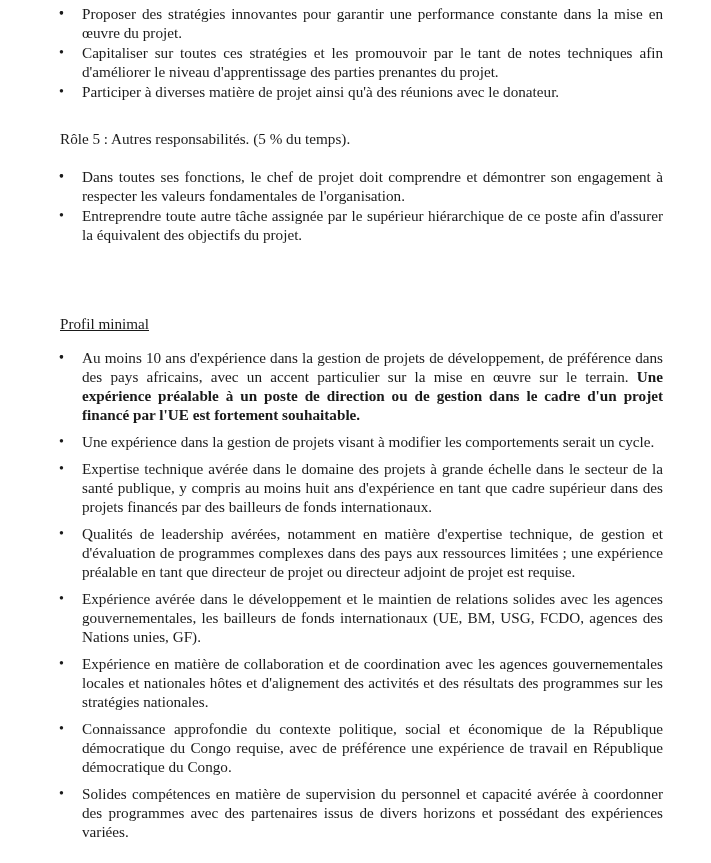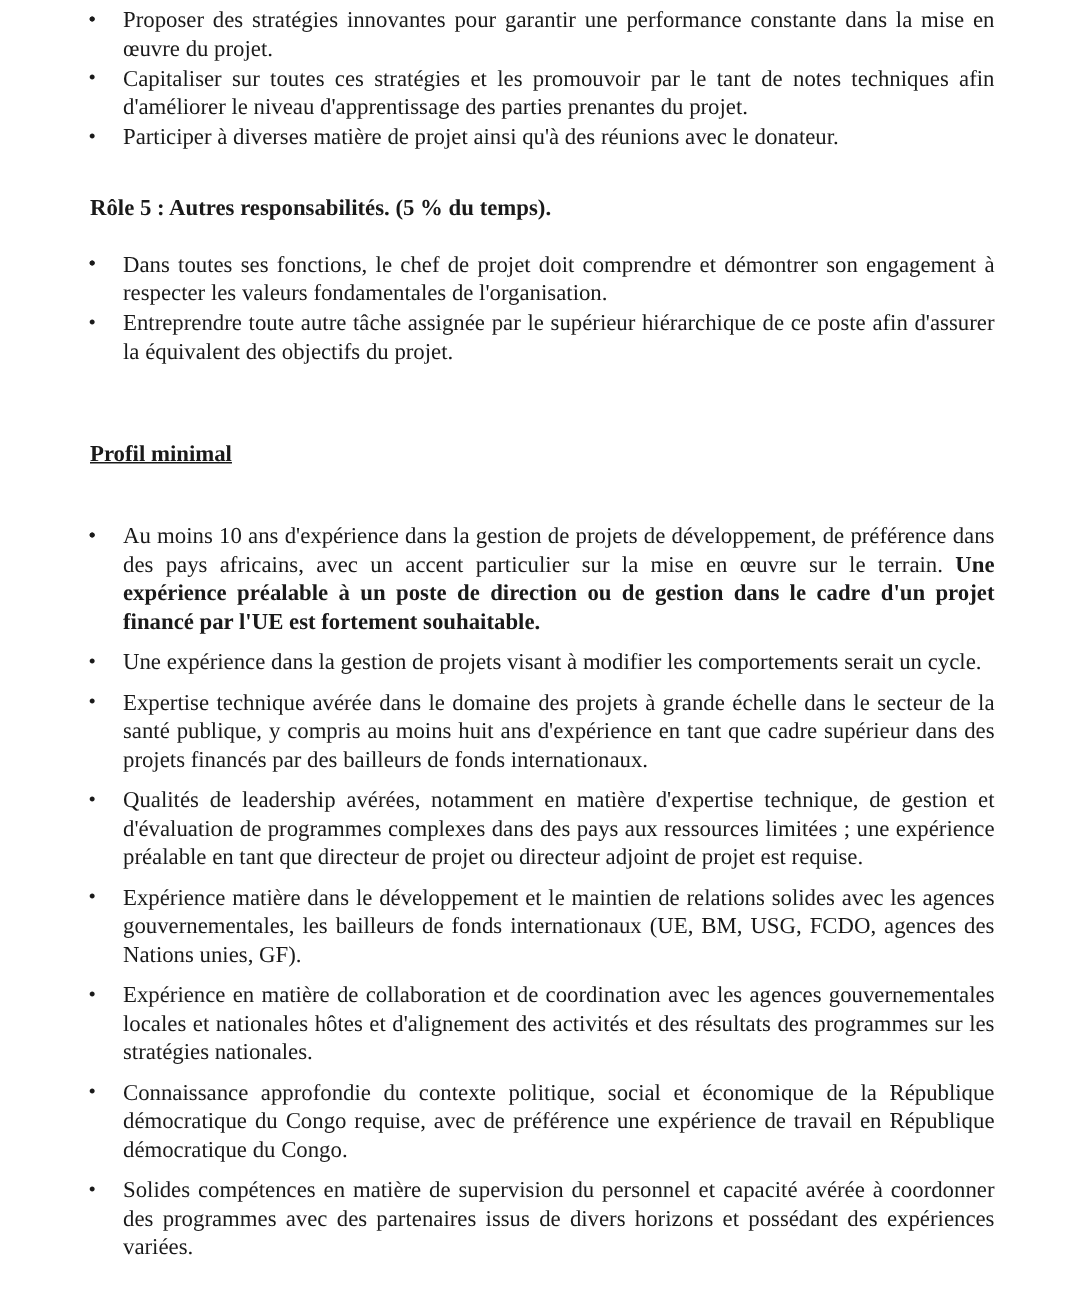--- a/index.html
+++ b/index.html
@@ -39,24 +39,24 @@
       left: 59px;
       top: 0;
       font-size: 14px;
       line-height: 19px;
     }
     ul.tight li { margin-bottom: 1px; }
     ul.spaced li { margin-bottom: 8px; }
     .heading {
       position: absolute;
       left: 60px;
-      font-weight: bold;
+      font-weight: normal;
       line-height: 19px;
     }
-    .underline { text-decoration: underline; }
+    .underline { text-decoration: underline; margin-top: 21px; }
     b { font-weight: bold; }
     #sec1 { position: absolute; top: 3px; left: 0; width: 711px; }
     #role5-heading { top: 129px; }
     #sec2 { position: absolute; top: 166px; left: 0; width: 711px; }
     #profil-heading { top: 293px; }
     #sec3 { position: absolute; top: 340px; left: 0; width: 711px; }
   </style>
 </head>
 <body>
 
@@ -83,21 +83,21 @@
 
   <div id="profil-heading" class="heading underline">Profil minimal</div>
 
   <div id="sec3">
     <ul class="list spaced">
       <li><span class="bullet">•</span><b></b></li>
       <li><span class="bullet">•</span><span>Au moins 10 ans d'expérience dans la gestion de projets de développement, de préférence dans des pays africains, avec un accent particulier sur la mise en œuvre sur le terrain. </span><b>Une expérience préalable à un poste de direction ou de gestion dans le cadre d'un projet financé par l'UE est fortement souhaitable.</b></li>
       <li><span class="bullet">•</span><span>Une expérience dans la gestion de projets visant à modifier les comportements serait un cycle.</span><b></b></li>
       <li><span class="bullet">•</span><span>Expertise technique avérée dans le domaine des projets à grande échelle dans le secteur de la santé publique, y compris au moins huit ans d'expérience en tant que cadre supérieur dans des projets financés par des bailleurs de fonds internationaux.</span><b></b></li>
       <li><span class="bullet">•</span><span>Qualités de leadership avérées, notamment en matière d'expertise technique, de gestion et d'évaluation de programmes complexes dans des pays aux ressources limitées ; une expérience préalable en tant que directeur de projet ou directeur adjoint de projet est requise.</span><b></b></li>
-      <li><span class="bullet">•</span><span>Expérience matière dans le développement et le maintien de relations solides avec les agences gouvernementales, les bailleurs de fonds internationaux (UE, BM, USG, FCDO, agences des Nations unies, GF).</span><b></b></li>
+      <li><span class="bullet">•</span><span>Expérience avérée dans le développement et le maintien de relations solides avec les agences gouvernementales, les bailleurs de fonds internationaux (UE, BM, USG, FCDO, agences des Nations unies, GF).</span><b></b></li>
       <li><span class="bullet">•</span><span>Expérience en matière de collaboration et de coordination avec les agences gouvernementales locales et nationales hôtes et d'alignement des activités et des résultats des programmes sur les stratégies nationales.</span><b></b></li>
       <li><span class="bullet">•</span><span>Connaissance approfondie du contexte politique, social et économique de la République démocratique du Congo requise, avec de préférence une expérience de travail en République démocratique du Congo.</span><b></b></li>
       <li><span class="bullet">•</span><span>Solides compétences en matière de supervision du personnel et capacité avérée à coordonner des programmes avec des partenaires issus de divers horizons et possédant des expériences variées.</span><b></b></li>
 
     </ul>
   </div>
 
 </div>
 
 </body></html>

